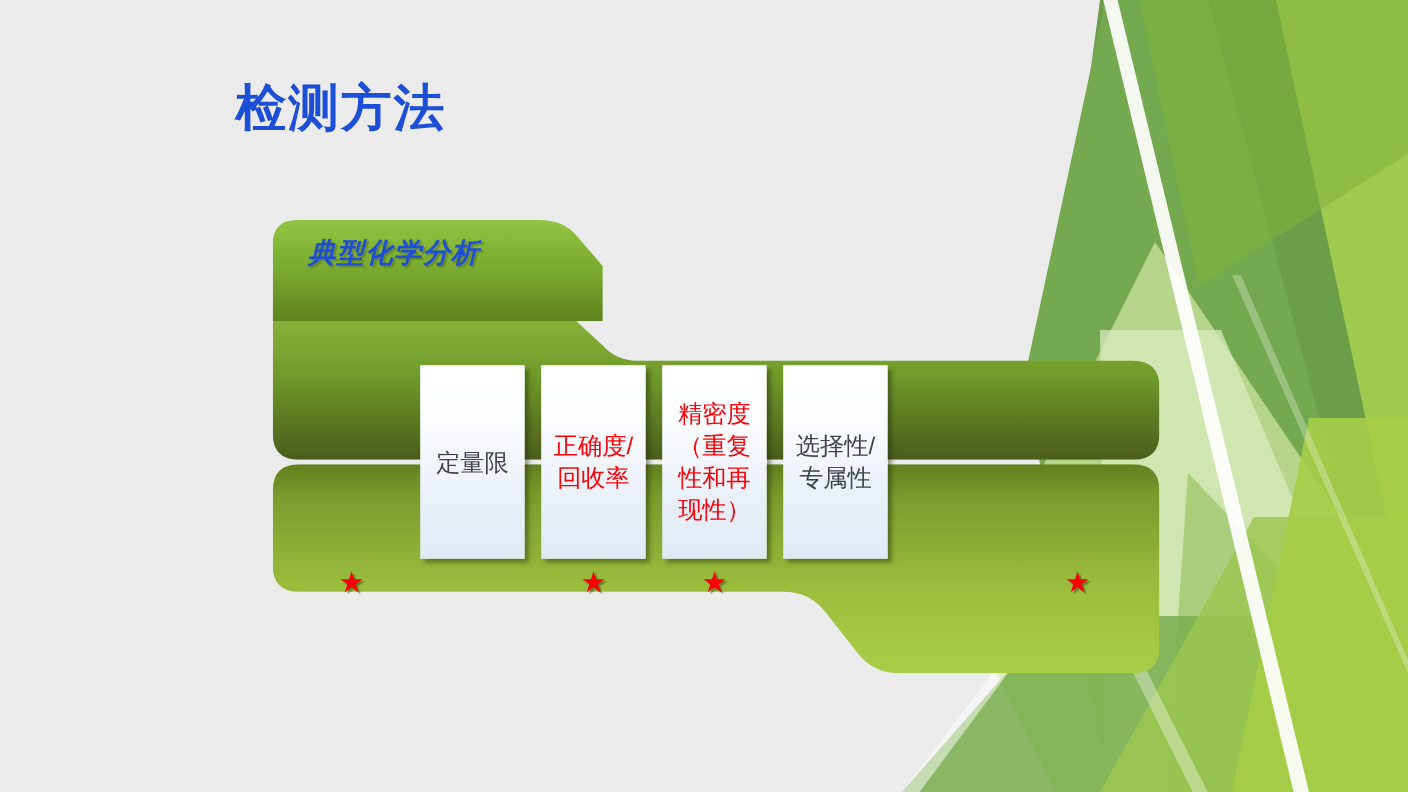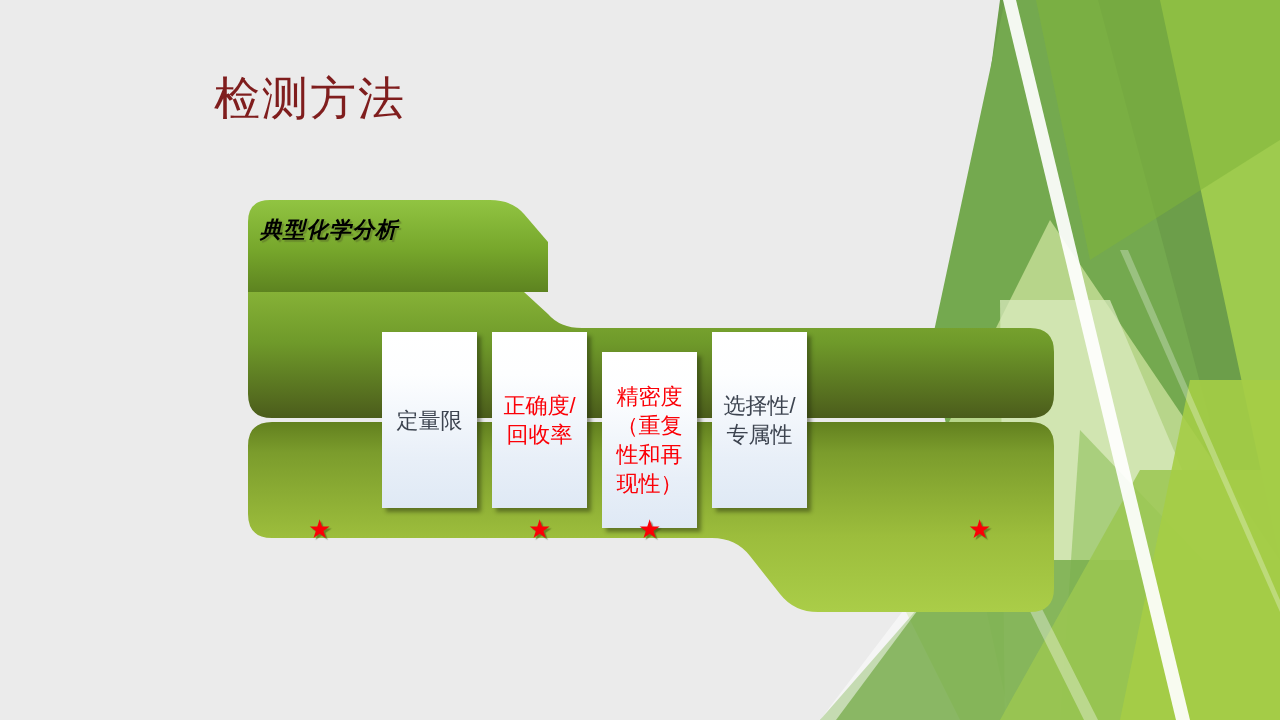--- a/index.html
+++ b/index.html
@@ -10,33 +10,33 @@
     position:relative;
   }
   #stage{position:absolute;inset:0;width:1280px;height:720px;}
 
   
   .bg-art{position:absolute;inset:0;width:1280px;height:720px;z-index:0;pointer-events:none;}
 
   
   .slide-title{
     position:absolute;left:214px;top:68px;
-    font-size:46px;font-weight:normal;
-    color:#7f1d1d;letter-spacing:2px;
+    font-size:46px;font-weight:bold;
+    color:#1d4ed8;letter-spacing:2px;
     white-space:nowrap;z-index:5;
   }
 
   
   .diagram{position:absolute;left:248px;top:200px;width:806px;height:412px;z-index:3;}
 
   .tab-shape{position:absolute;left:0;top:0;width:300px;height:92px;z-index:4;}
   .tab-label{
-    position:absolute;left:12px;top:14px;width:250px;
-    z-index:6;color:#000000;font-weight:bold;font-style:italic;
-    font-size:22px;line-height:32px;letter-spacing:1px;
+    position:absolute;left:32px;top:14px;width:250px;
+    z-index:6;color:#1d4ed8;font-weight:bold;font-style:italic;
+    font-size:25px;line-height:32px;letter-spacing:1px;
     text-shadow:2px 2px 1px rgba(90,110,40,.55);
     white-space:nowrap;
   }
 
   .band{position:absolute;left:0;z-index:3;}
   .band-top{top:78px;width:806px;height:140px;}
   .band-bottom{top:222px;width:806px;height:190px;}
 
   
   .cards{position:absolute;left:0;top:0;width:806px;height:412px;z-index:7;}
@@ -135,21 +135,21 @@
             <div>正确度/</div>
             <div>回收率</div>
           </div>
         </div>
         <div class="card" style="left: 134px;">
           <div class="card-text c-dark">
             <div>定量限</div>
           </div>
         </div>
         <div class="star" style="left: 280px; top: 316px;">★</div>
-        <div class="card" style="left: 354px; margin-top: 20px;">
+        <div class="card" style="left: 354px;">
           <div class="card-text c-red">
             <div>精密度</div>
             <div>（重复</div>
             <div>性和再</div>
             <div>现性）</div>
           </div>
         </div>
         <div class="star" style="left: 390px; top: 316px;">★</div>
         <div class="card" style="left: 464px;">
           <div class="card-text c-dark">

